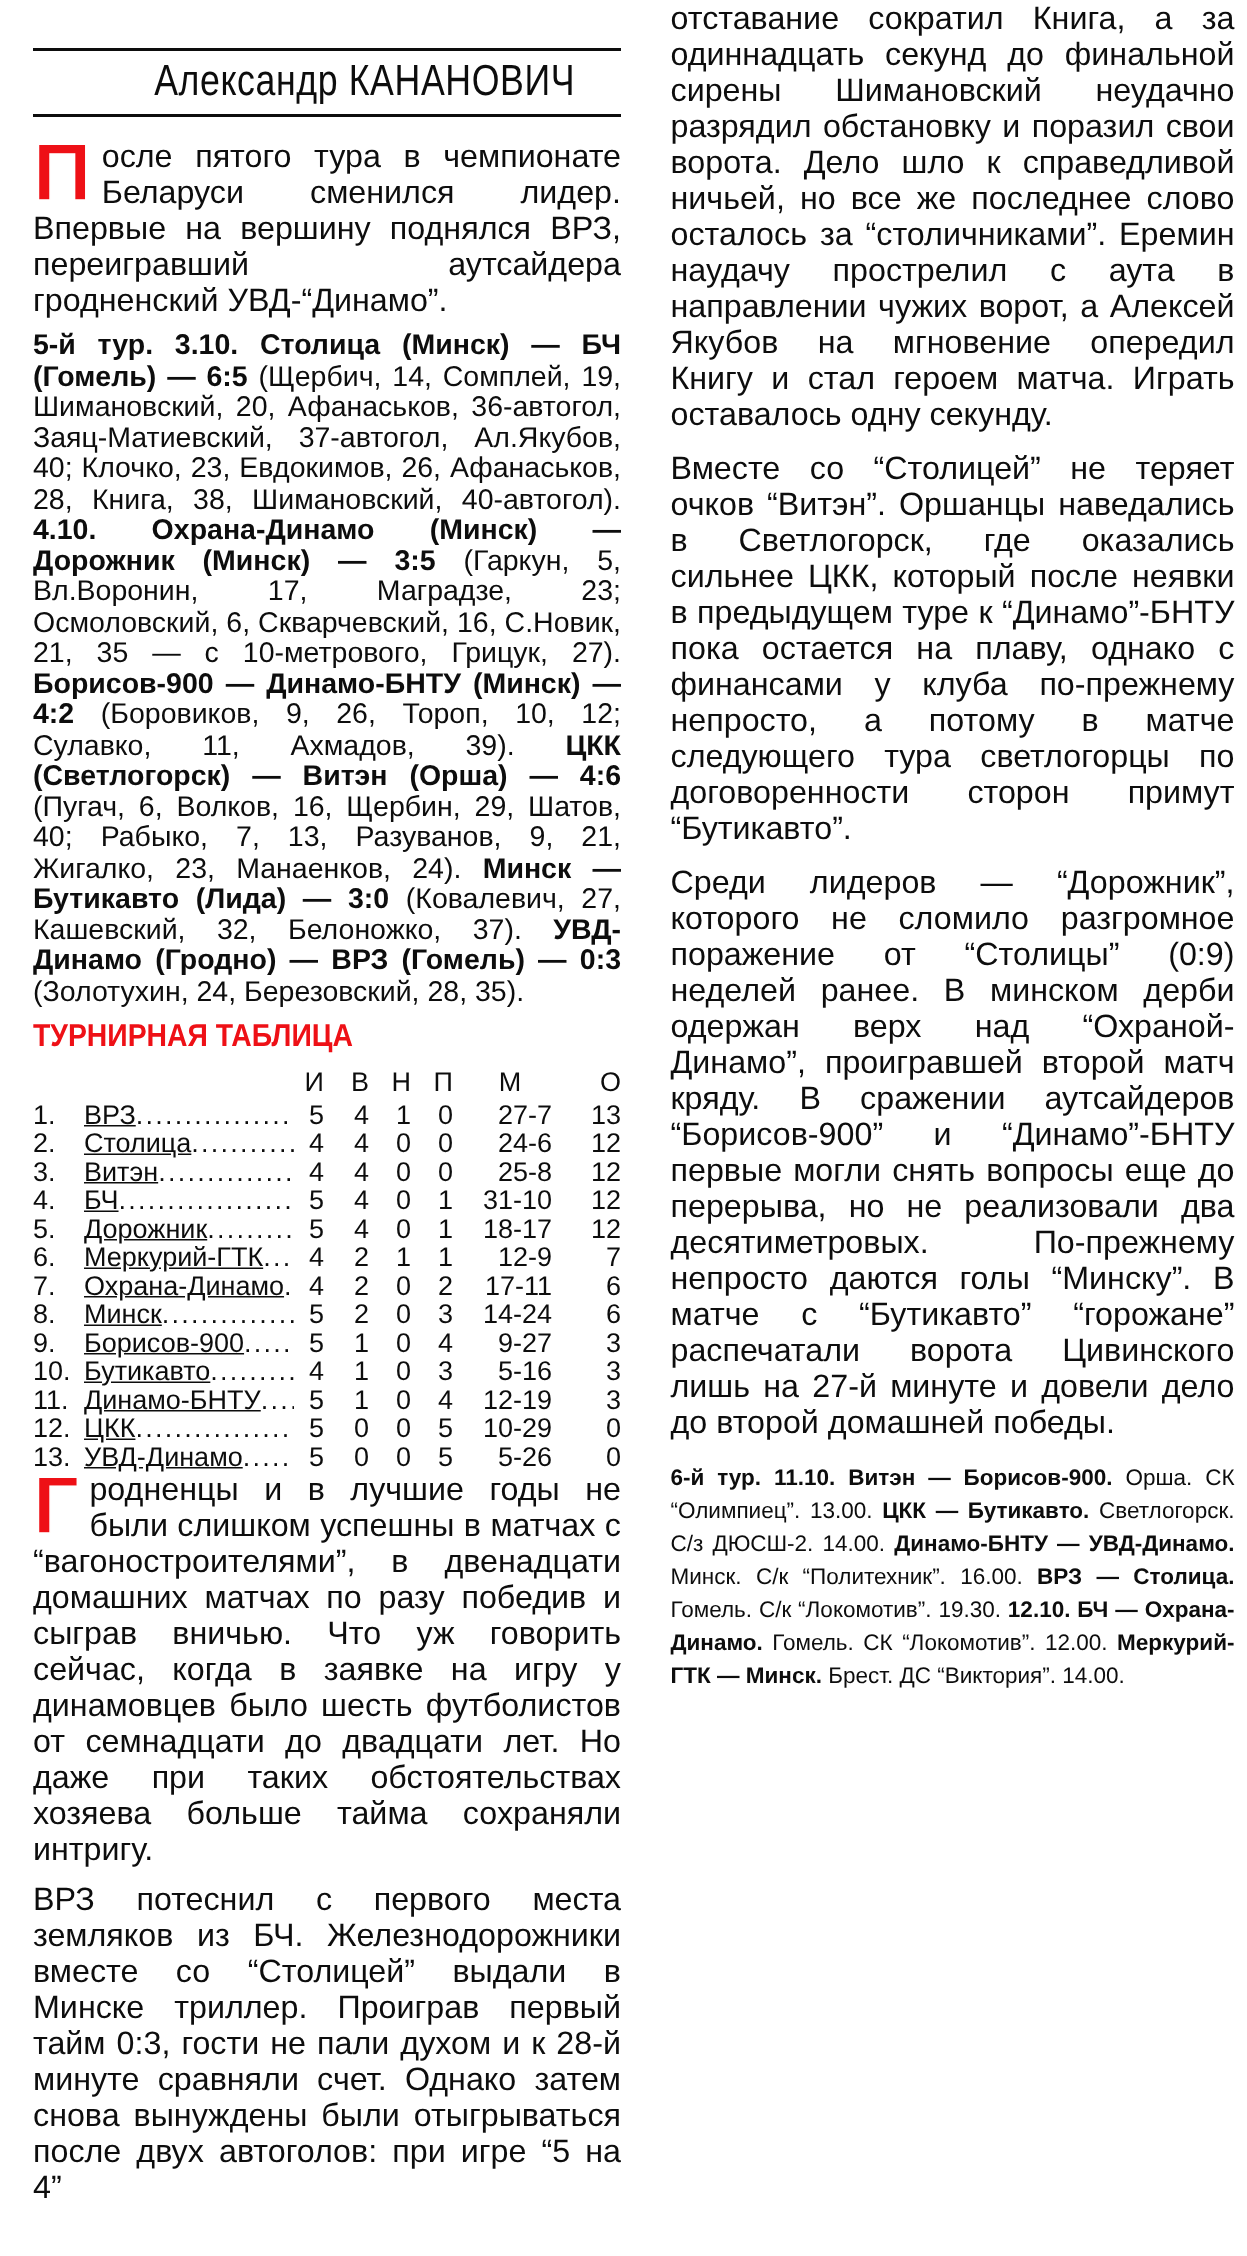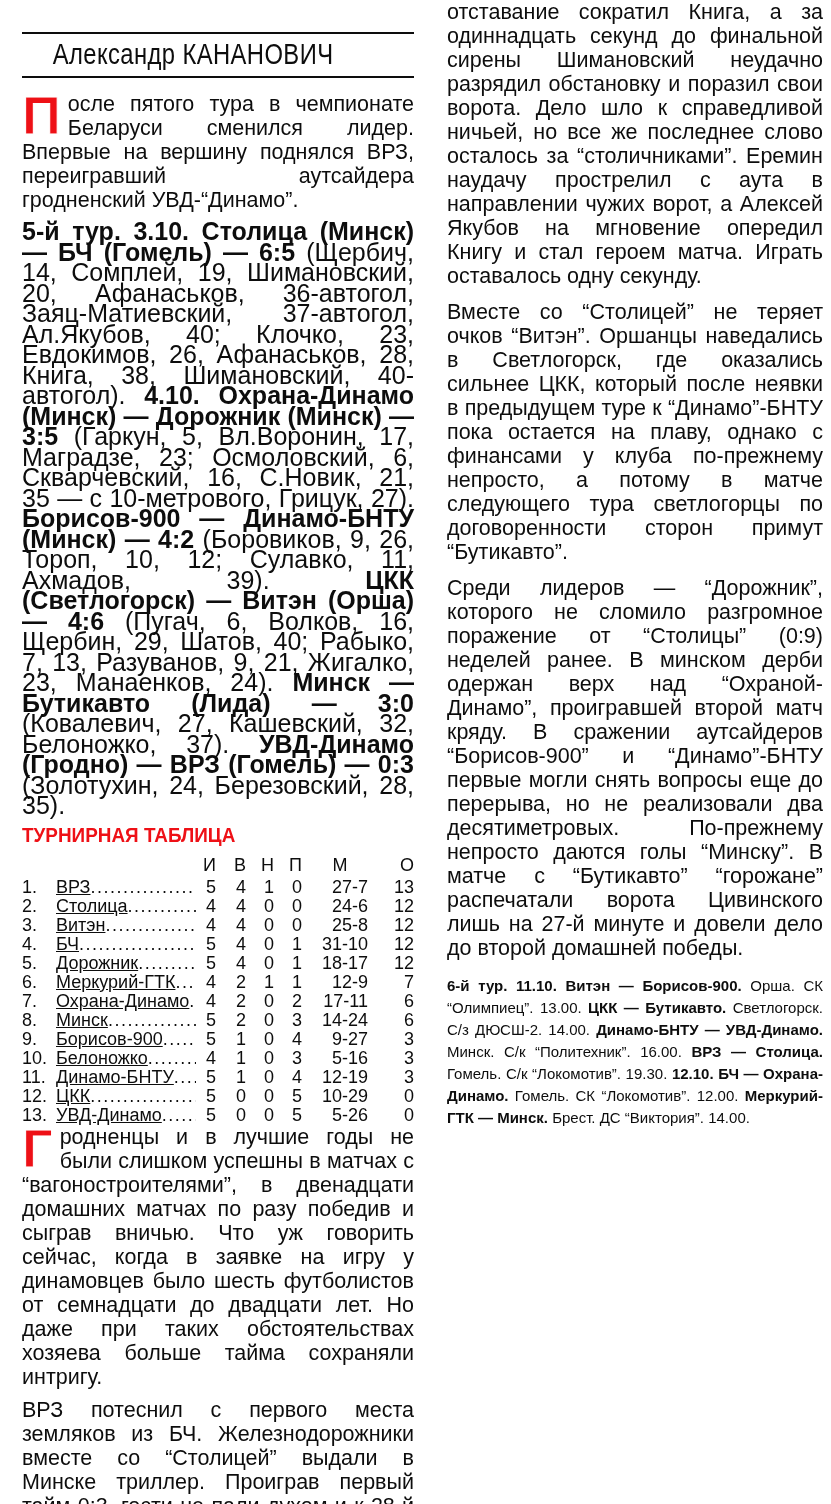--- a/index.html
+++ b/index.html
@@ -13,21 +13,21 @@
   .page { display: flex; padding: 0 8px 0 22px; box-sizing: border-box; }
   .col-left  { width: 392px; flex: none; margin-right: 33px; }
   .col-right { width: 376px; flex: none; }
 
   
   .byline-block {
     margin: 32px 0 14px 0;
     border-top: 2px solid #0d0d0d;
     border-bottom: 2px solid #0d0d0d;
     padding: 4px 0 6px 0;
-    text-align: left;
+    text-align: right;
   }
   .byline-text {
     display: inline-block;
     font-size: 29px;
     line-height: 32px;
     letter-spacing: 0.5px;
     transform: scaleX(0.82);
     transform-origin: 50% 50%;
     white-space: nowrap;
   }
@@ -43,21 +43,21 @@
     float: left;
     font-weight: bold;
     font-size: 54px;
     line-height: 42px;
     padding: 2px 7px 0 0;
     -webkit-text-stroke: 1px #ffffff;
   }
 
   
   .small-par {
-    font-size: 25px;
+    font-size: 19px;
     line-height: 20.5px;
     text-align: justify;
     margin: 0 0 7px 0;
   }
   .b { font-weight: bold; }
 
   
   .tbl-title {
     margin: 2px 0 9px 0;
     font-size: 21px;
@@ -245,21 +245,21 @@
             <span class="c ci">5</span>
             <span class="c cv">1</span>
             <span class="c cn">0</span>
             <span class="c cp">4</span>
             <span class="c cm">9-27</span>
             <span class="c co">3</span>
           </div>
 
           <div class="trow">
             <span class="pos">10.</span>
-            <span class="tname">Белоножко</span>
+            <span class="tname">Бутикавто</span>
             <span class="dots"></span>
             <span class="c ci">4</span>
             <span class="c cv">1</span>
             <span class="c cn">0</span>
             <span class="c cp">3</span>
             <span class="c cm">5-16</span>
             <span class="c co">3</span>
           </div>
 
           <div class="trow">

